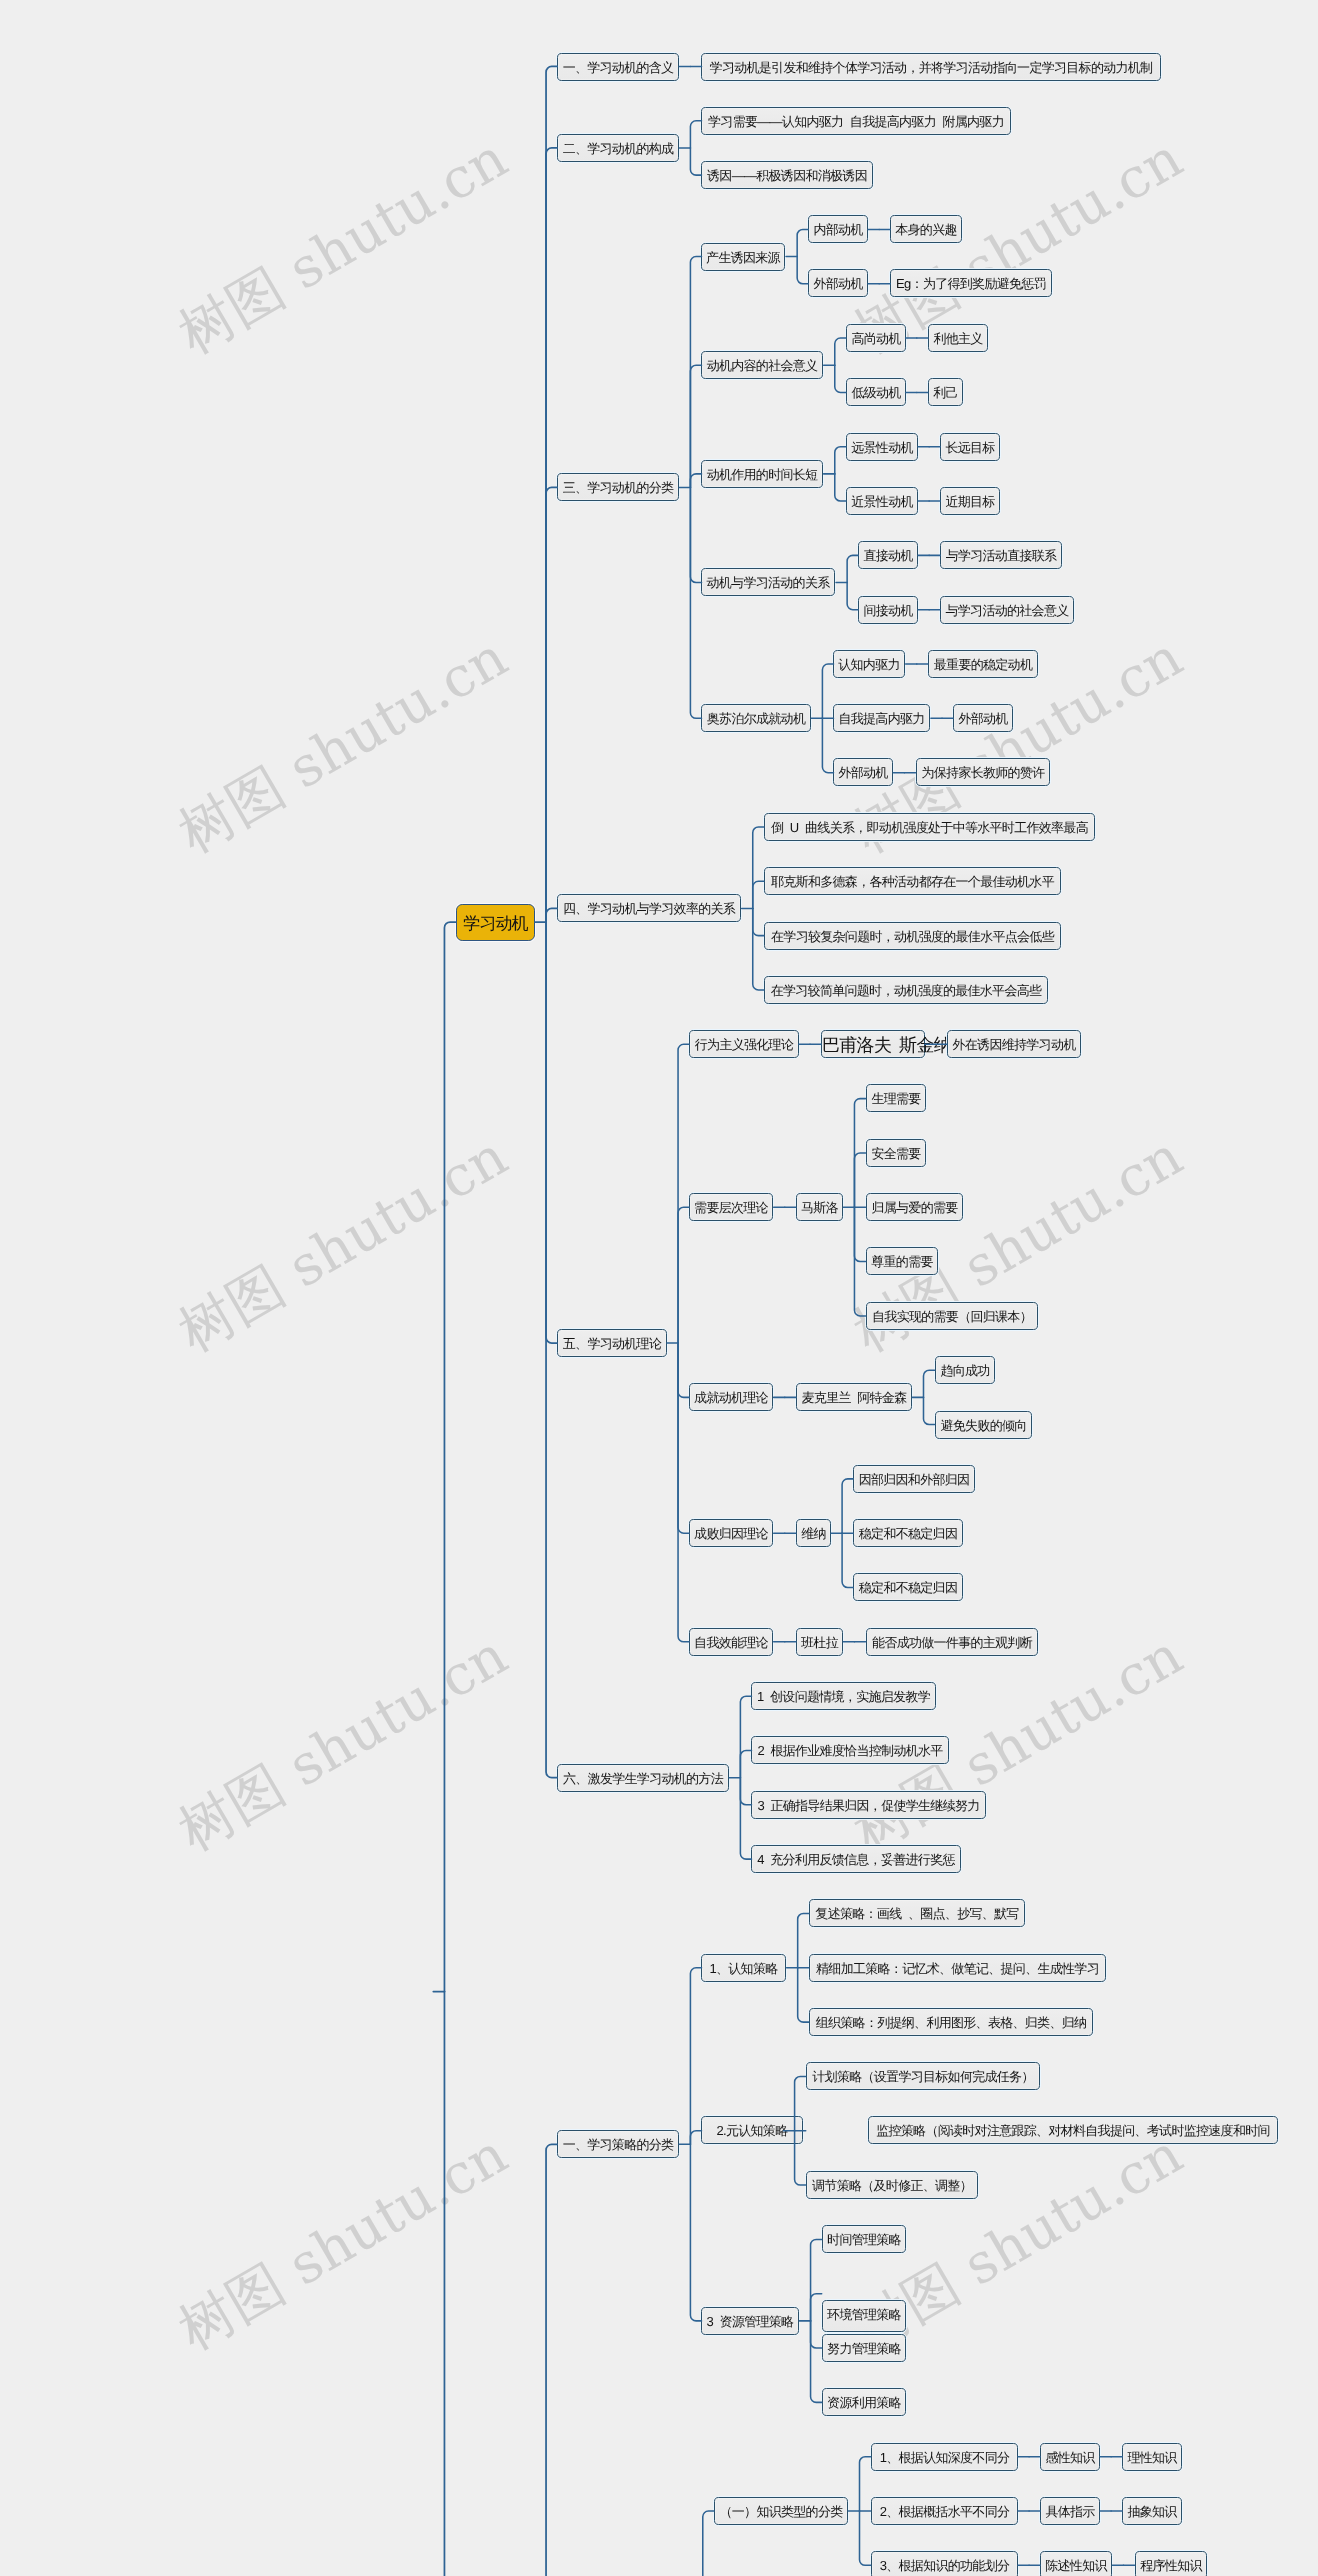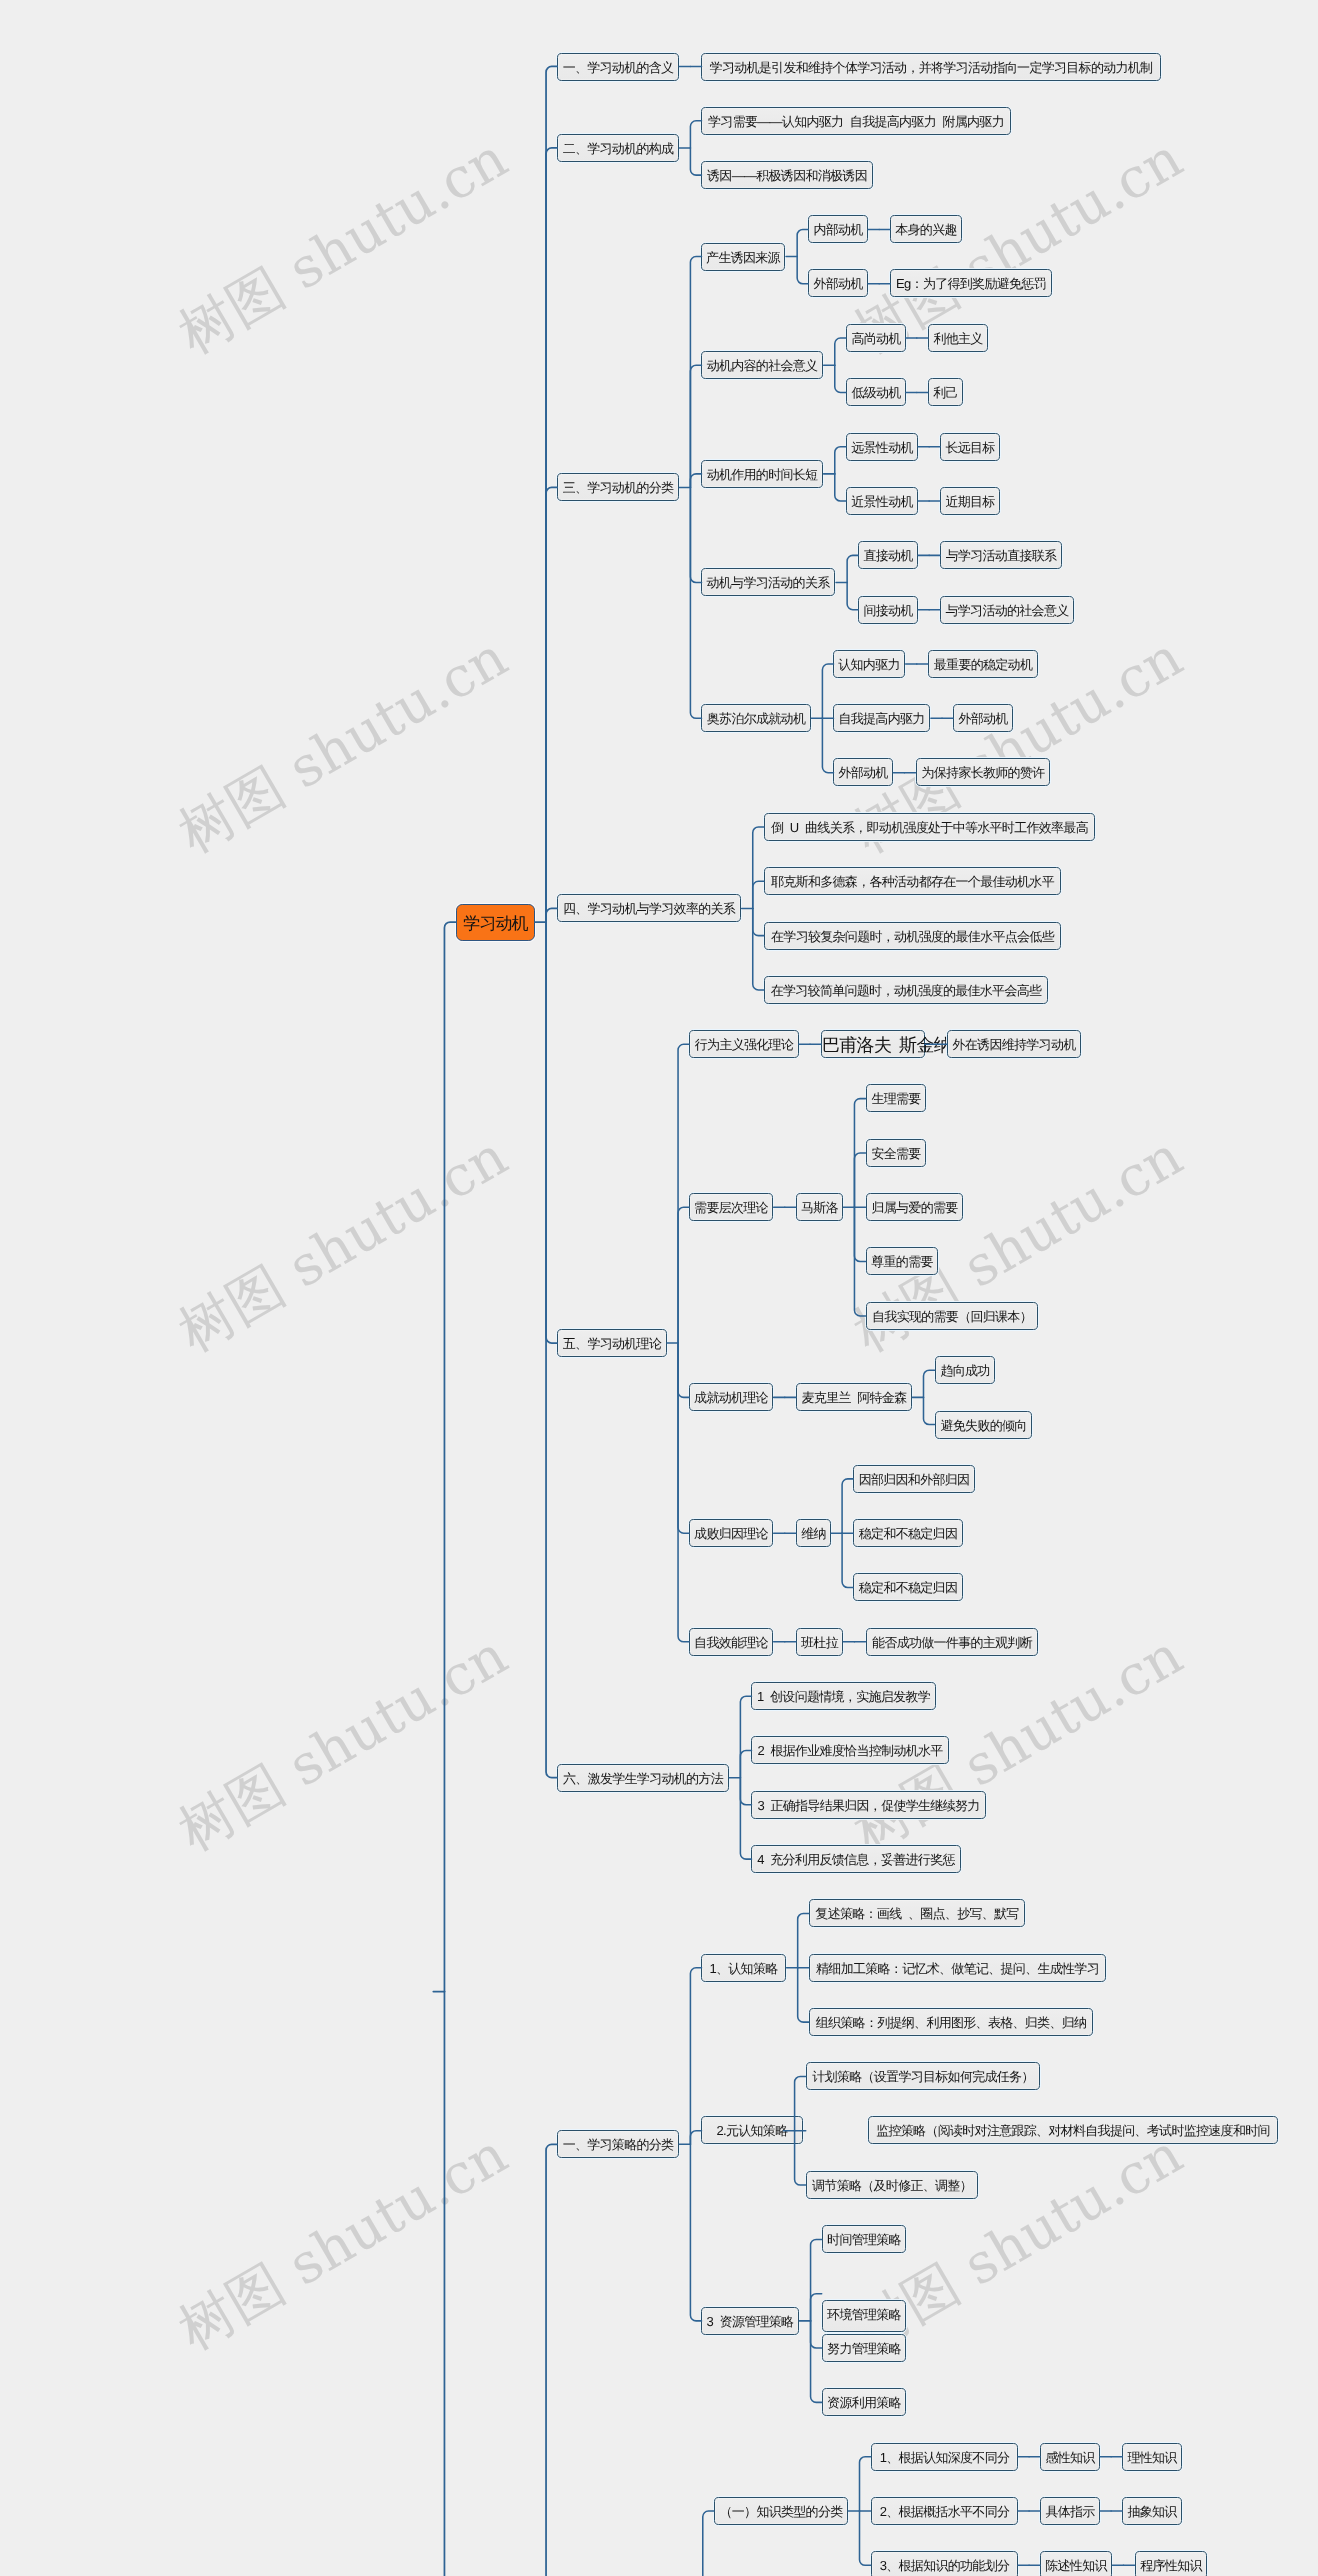--- a/index.html
+++ b/index.html
@@ -29,21 +29,21 @@
     letter-spacing:-0.7px;
     word-spacing:3.6px;
     text-align:center;
   }
   .node > span{display:block;}
   .node.root{
     background:#3d78a8;border:none;color:#ffffff;border-radius:4.1px;
     box-shadow:0 0 0 1px rgba(233,246,255,0.95);
     font-size:22.5px;letter-spacing:-1.1px;
   }
-  .node.lvl1{background:#f97316;border:1px solid #2f5580;border-radius:6.2px;font-size:17px;letter-spacing:-0.9px;box-shadow:0 0 0 1px rgba(250,250,252,0.9);}
+  .node.lvl1{background:#eab308;border:1px solid #2f5580;border-radius:6.2px;font-size:17px;letter-spacing:-0.9px;box-shadow:0 0 0 1px rgba(250,250,252,0.9);}
 </style>
 </head>
 <body style="background: rgb(239, 239, 239);">
 
 <div id="canvas">
   <div id="wm-layer">
       <div class="wm" style="left: 166px; top: 308px; transform: rotate(-30.2deg); transform-origin: 0px 0px;">树图 shutu.cn</div>
       <div class="wm" style="left: 841px; top: 308px; transform: rotate(-30.2deg); transform-origin: 0px 0px;">树图 shutu.cn</div>
       <div class="wm" style="left: 166px; top: 807px; transform: rotate(-30.2deg); transform-origin: 0px 0px;">树图 shutu.cn</div>
       <div class="wm" style="left: 841px; top: 807px; transform: rotate(-30.2deg); transform-origin: 0px 0px;">树图 shutu.cn</div>

